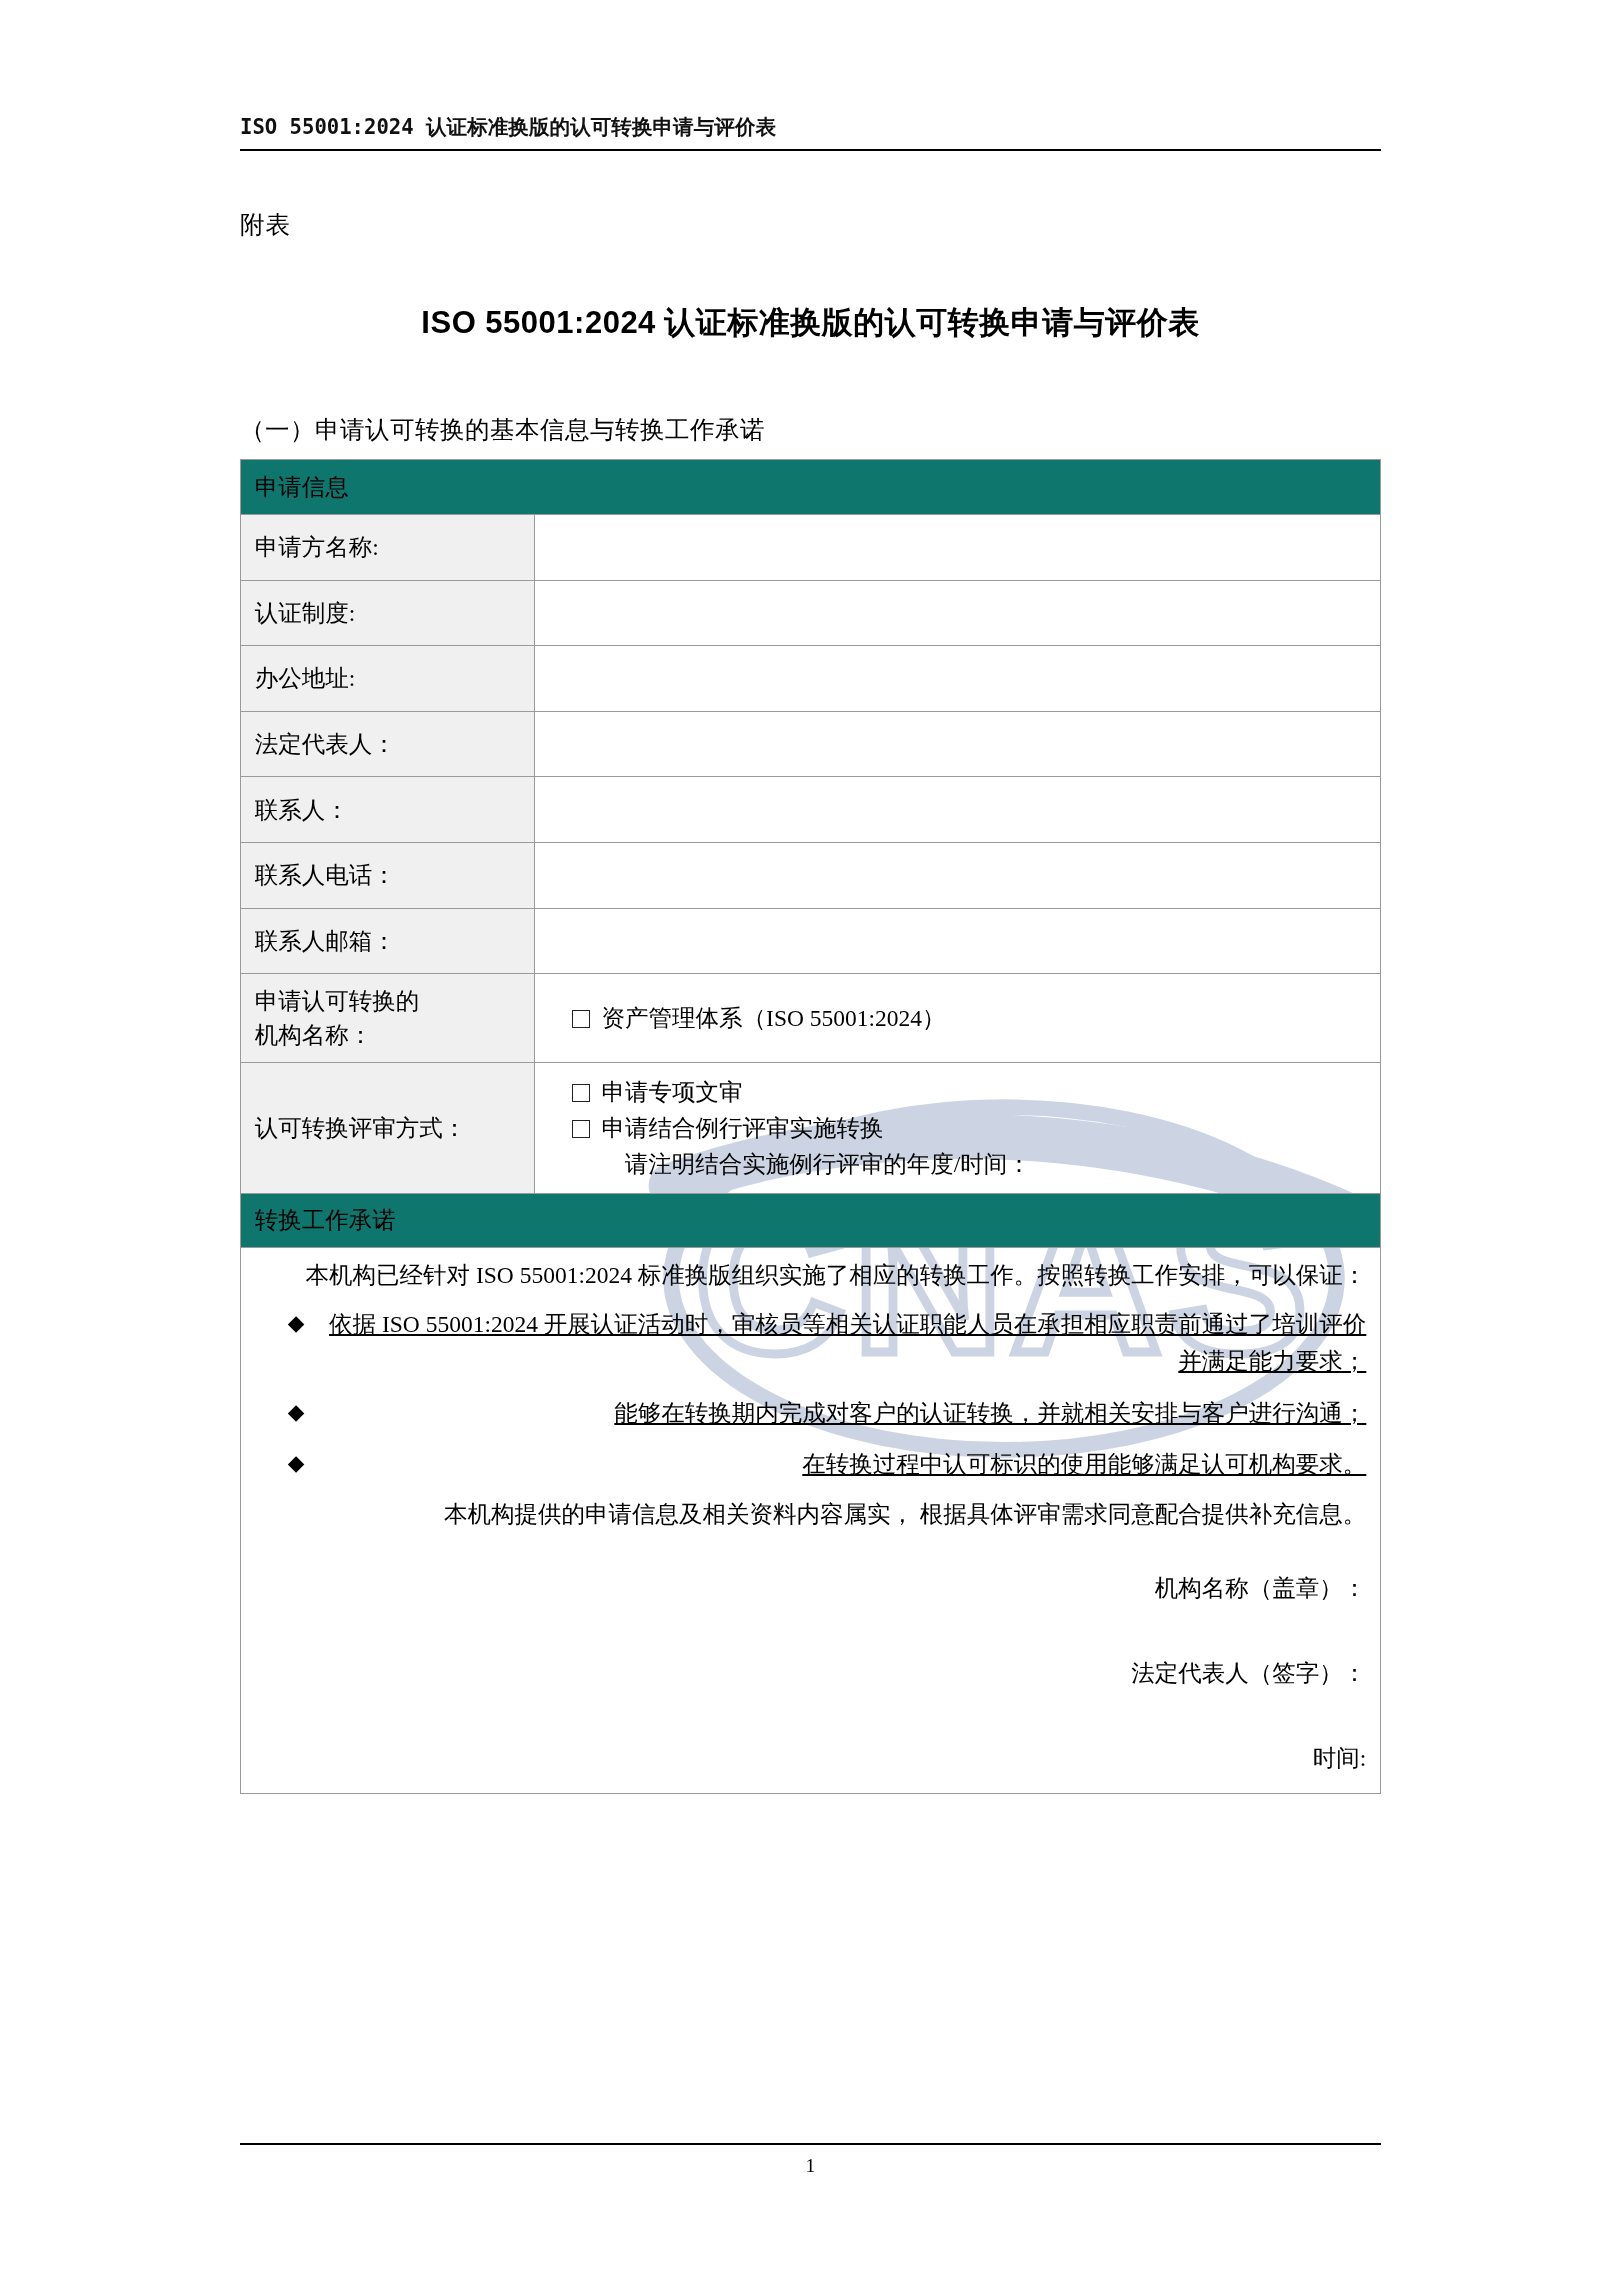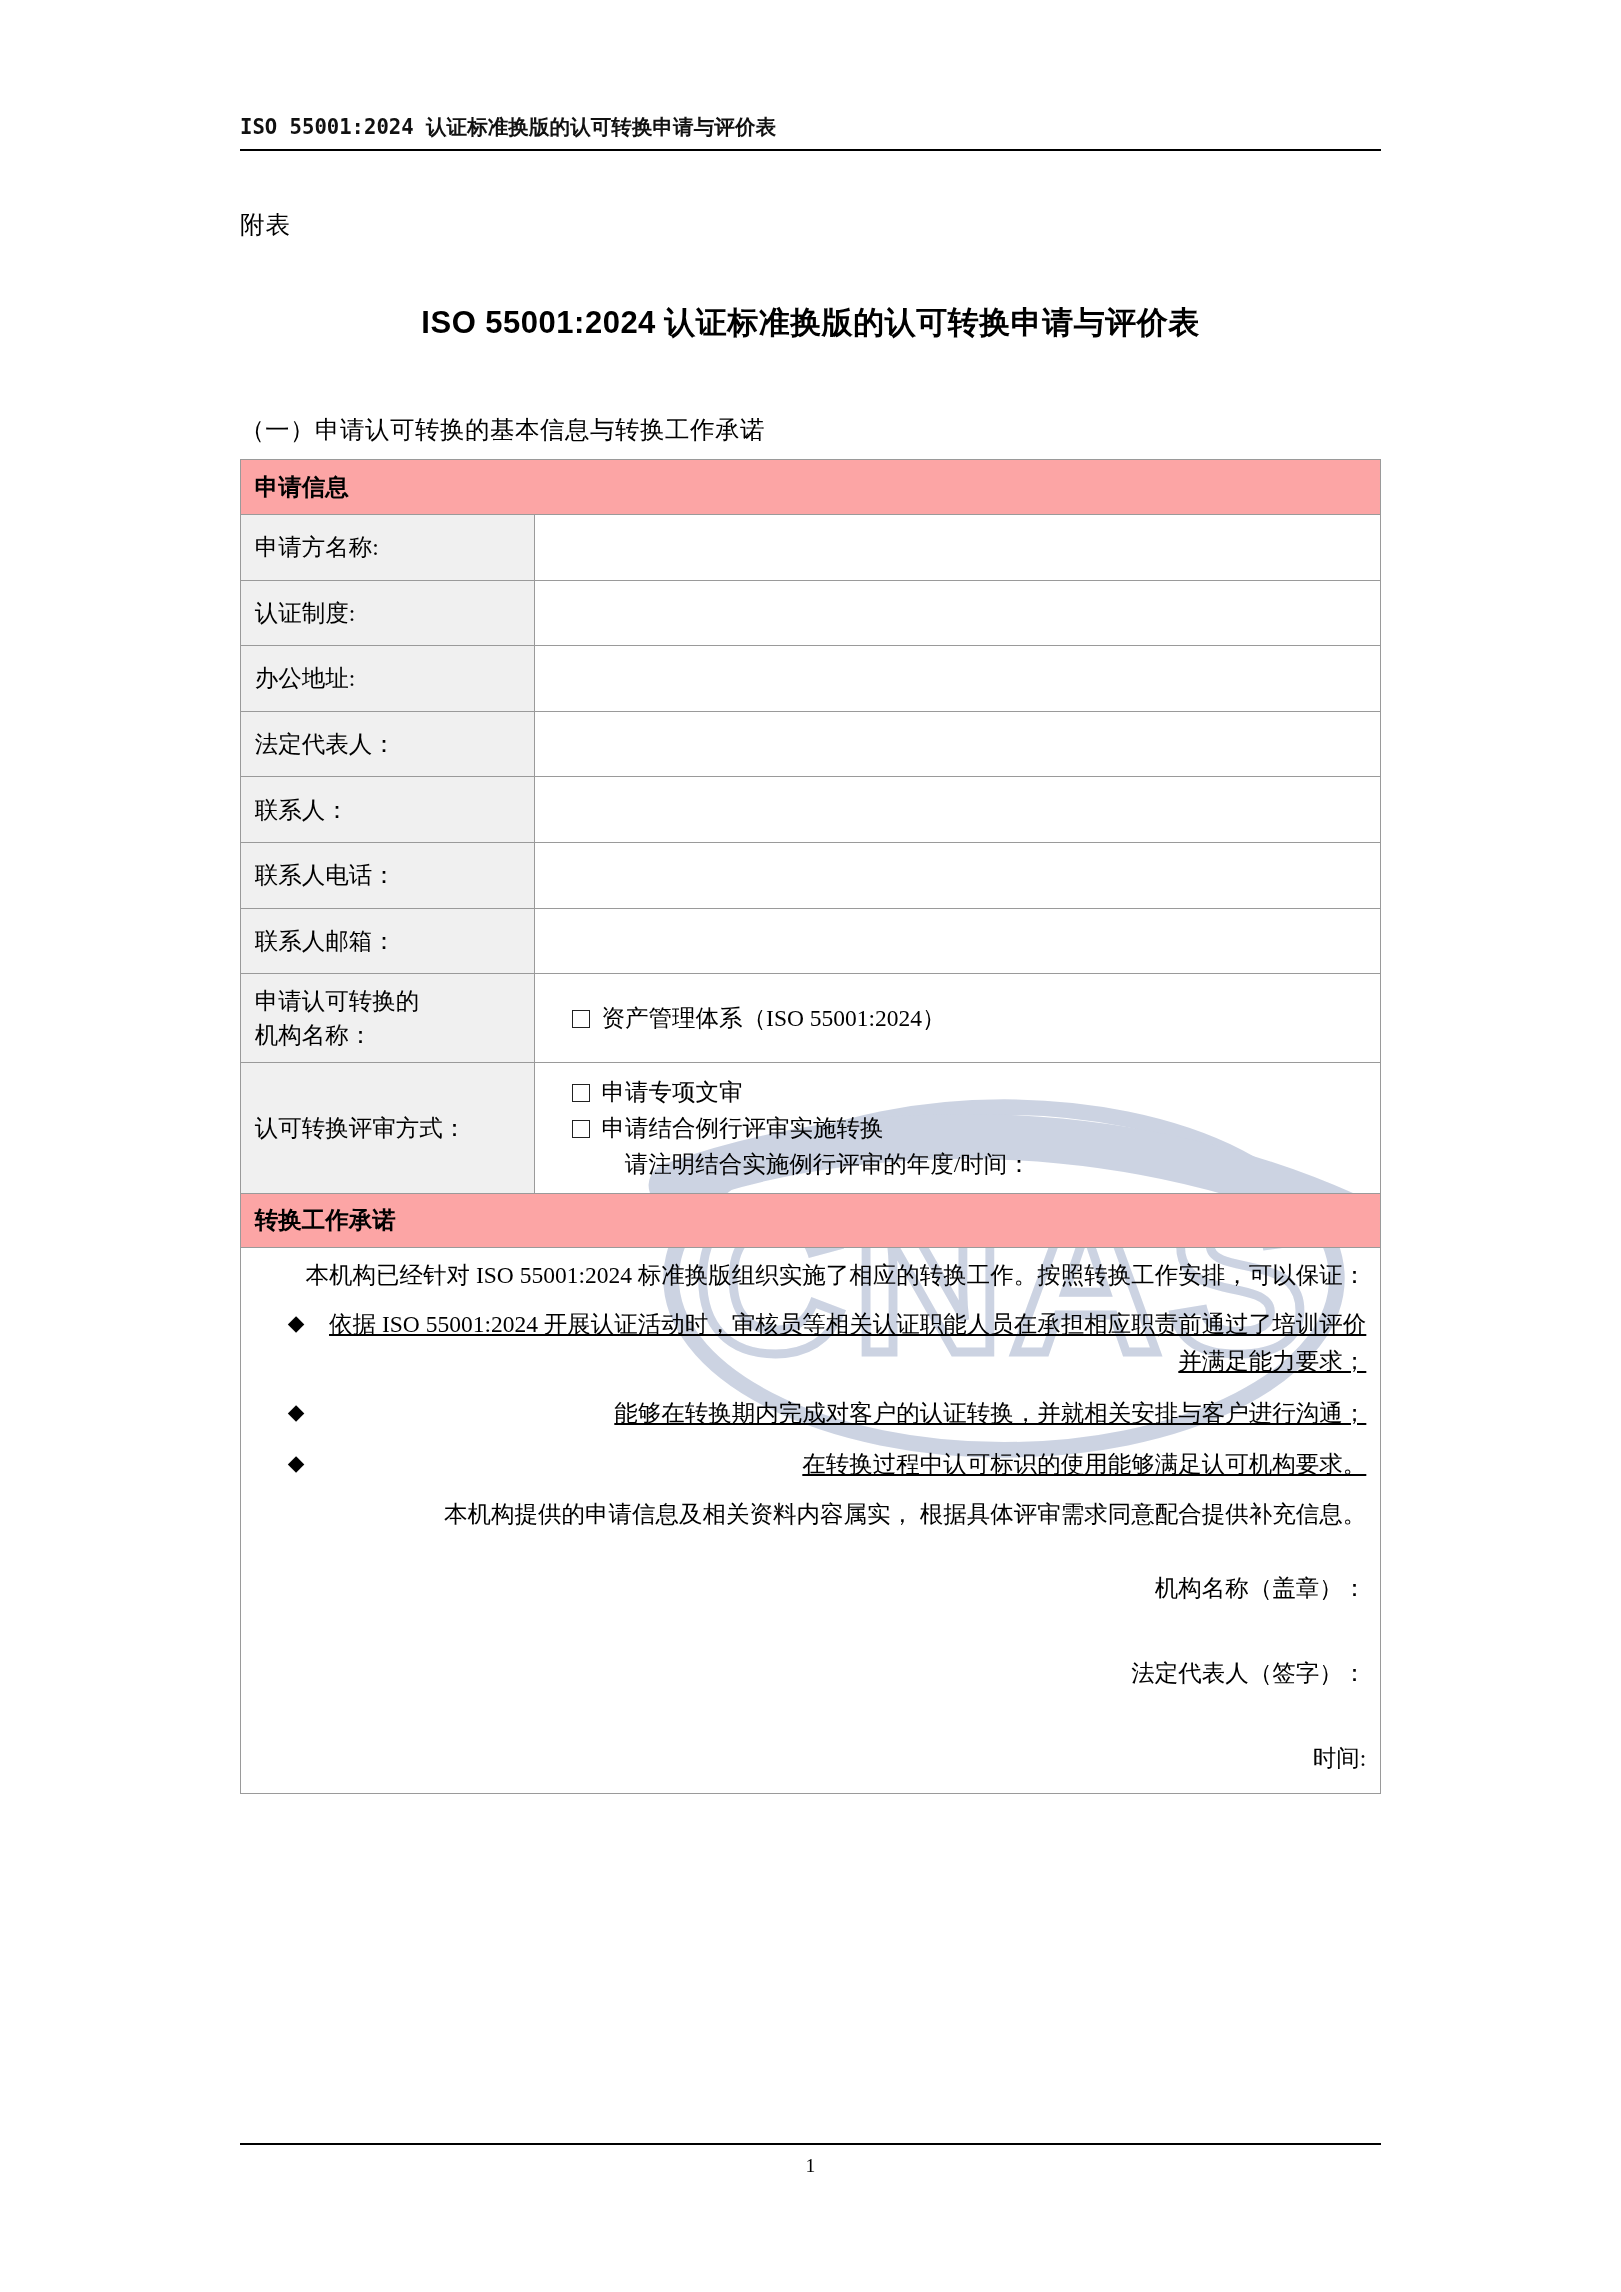--- a/index.html
+++ b/index.html
@@ -94,24 +94,23 @@
     z-index: 2;
   }
   table.form td {
     border: 1.5px solid #9a9a9a;
     font-size: 23.5px;
     padding: 9.8px 13.7px;
     vertical-align: middle;
     line-height: 1.45;
   }
   td.section-band {
-    background: #fca5a5;
+    background: #0f766e;
     font-size: 24.5px;
     padding: 11.8px 13.7px;
-    font-weight: bold;
   }
   td.label {
     width: 294px;
     background: #f0f0f0;
   }
   td.value {
     background: transparent;
   }
   .cell-h {
     height: 45px;

